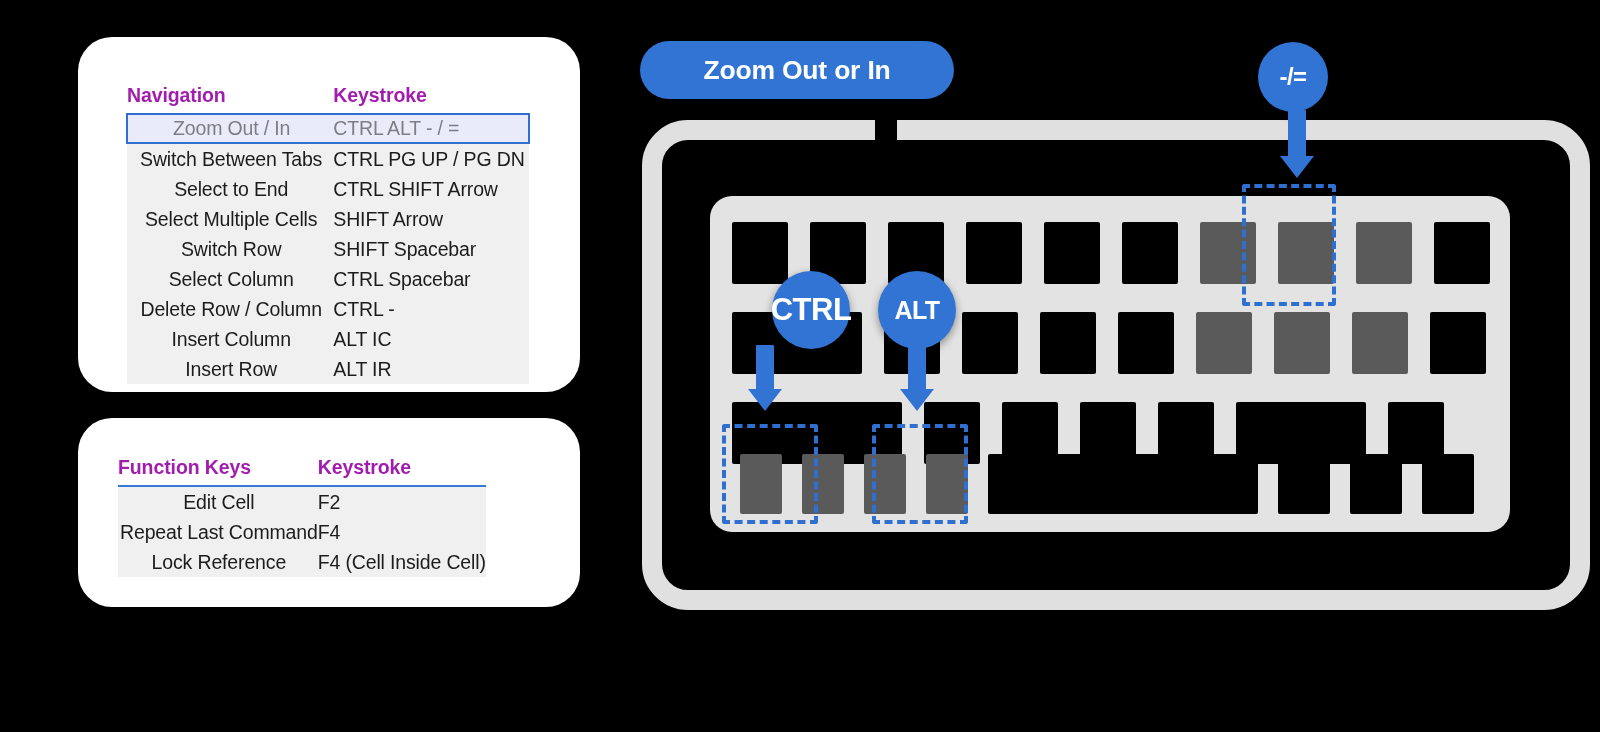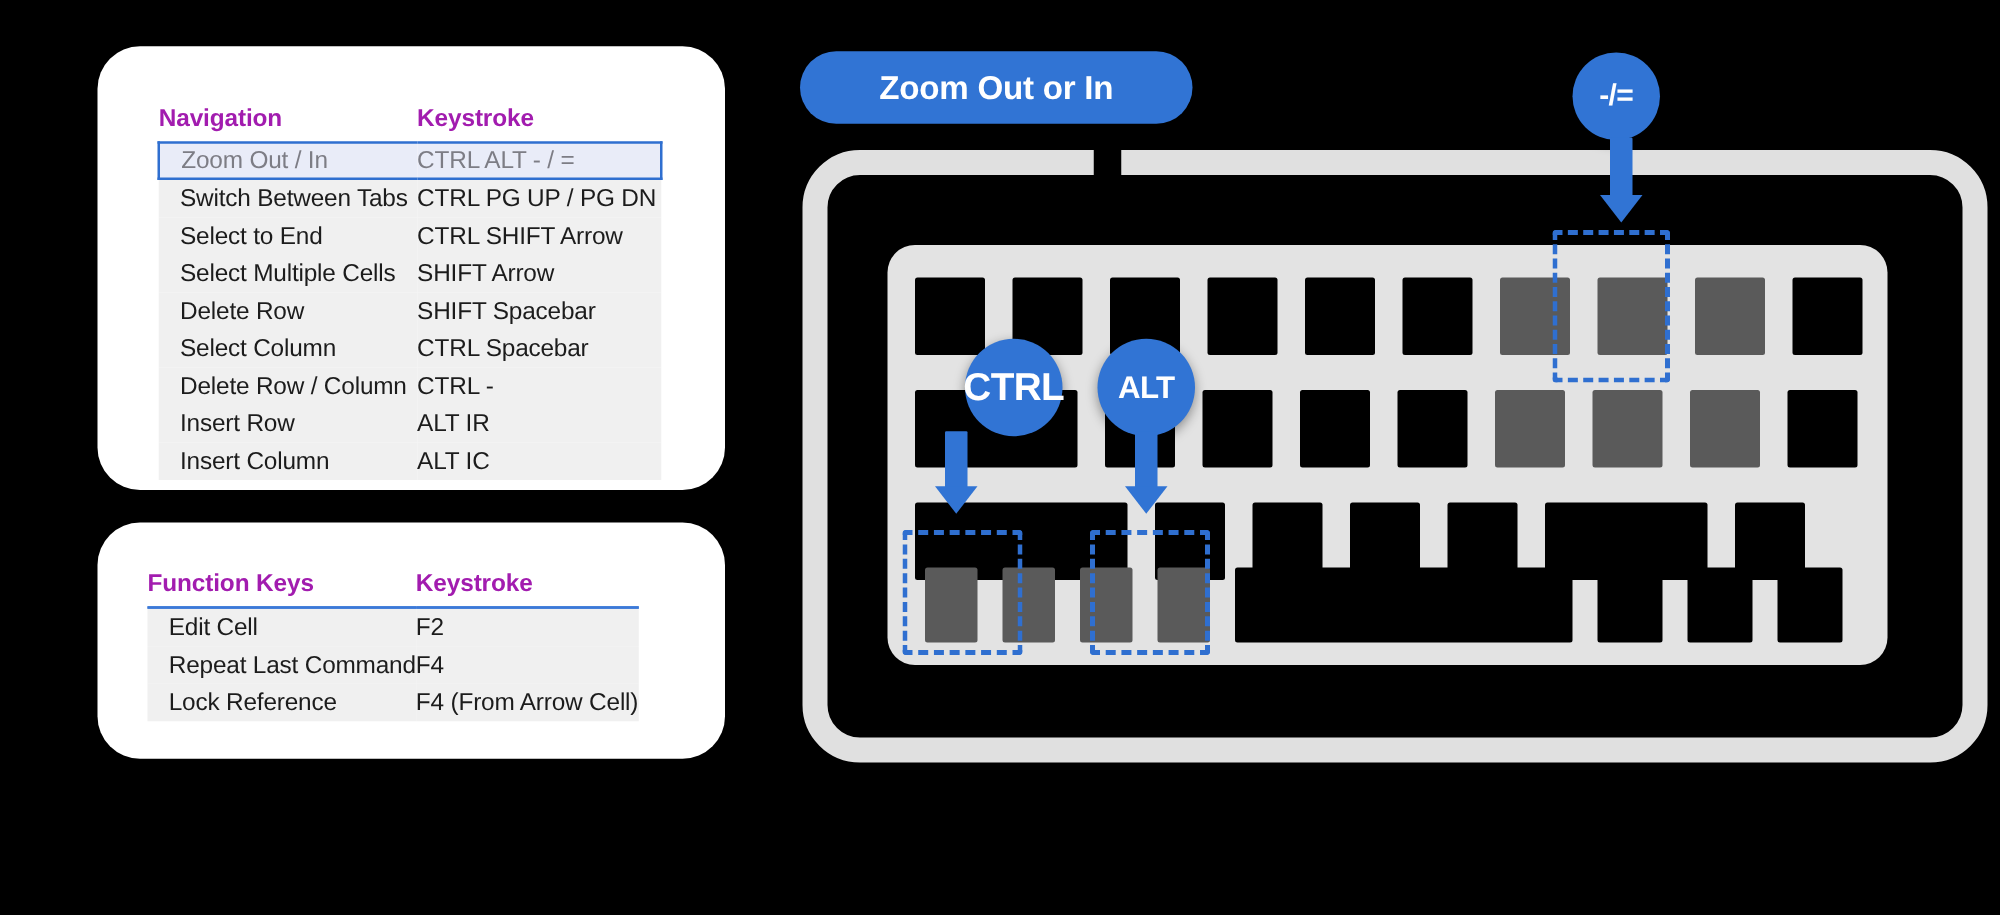--- a/index.html
+++ b/index.html
@@ -44,21 +44,21 @@
   table.kbd-table td{
     padding:3.5px 0 3.5px 0;
     background:#f0f0f0;
     font-size:19.5px;
     color:#1c1c1c;
     white-space:nowrap;
     letter-spacing:-.15px;
   }
   table.kbd-table col.c1{ width:208px; }
   table.kbd-table col.c2{ width:196px; }
-  table.kbd-table td.k1{ padding-left:17px; }
+  table.kbd-table td.k1{ padding-left:2px;text-align:center; }
 
   
   tr.row-highlight td{
     background:#e9ecf8;
     color:#7d7d85;
     border-top:2.5px solid #2f6fd0;
     border-bottom:2.5px solid #2f6fd0;
     padding-top:2px;padding-bottom:2px;
   }
   tr.row-highlight td.k1{ border-left:2.5px solid #2f6fd0; }
@@ -163,38 +163,38 @@
           </tr>
           <tr>
             <td class="k1">Select to End</td>
             <td class="k2">CTRL SHIFT Arrow</td>
           </tr>
           <tr>
             <td class="k1">Select Multiple Cells</td>
             <td class="k2">SHIFT Arrow</td>
           </tr>
           <tr>
-            <td class="k1">Delete Row</td>
+            <td class="k1">Switch Row</td>
             <td class="k2">SHIFT Spacebar</td>
           </tr>
           <tr>
             <td class="k1">Select Column</td>
             <td class="k2">CTRL Spacebar</td>
           </tr>
           <tr>
             <td class="k1">Delete Row / Column</td>
             <td class="k2">CTRL -</td>
           </tr>
           <tr>
+            <td class="k1">Insert Column</td>
+            <td class="k2">ALT IC</td>
+          </tr>
+          <tr>
             <td class="k1">Insert Row</td>
             <td class="k2">ALT IR</td>
-          </tr>
-          <tr>
-            <td class="k1">Insert Column</td>
-            <td class="k2">ALT IC</td>
           </tr>
         </tbody>
     </table>
   </div>
 
   <div class="card" id="card-fn">
     <table class="kbd-table" id="tbl-fn">
       <colgroup>
           <col class="c1">
           <col class="c2">
@@ -209,21 +209,21 @@
           <tr>
             <td class="k1">Edit Cell</td>
             <td class="k2">F2</td>
           </tr>
           <tr>
             <td class="k1">Repeat Last Command</td>
             <td class="k2">F4</td>
           </tr>
           <tr>
             <td class="k1">Lock Reference</td>
-            <td class="k2">F4 (From Arrow Cell)</td>
+            <td class="k2">F4 (Cell Inside Cell)</td>
           </tr>
         </tbody>
     </table>
   </div>
 
   <div id="illus">
 
     <div id="title-pill">Zoom Out or In</div>
 
     <div class="frame" id="frame-outer"></div>

